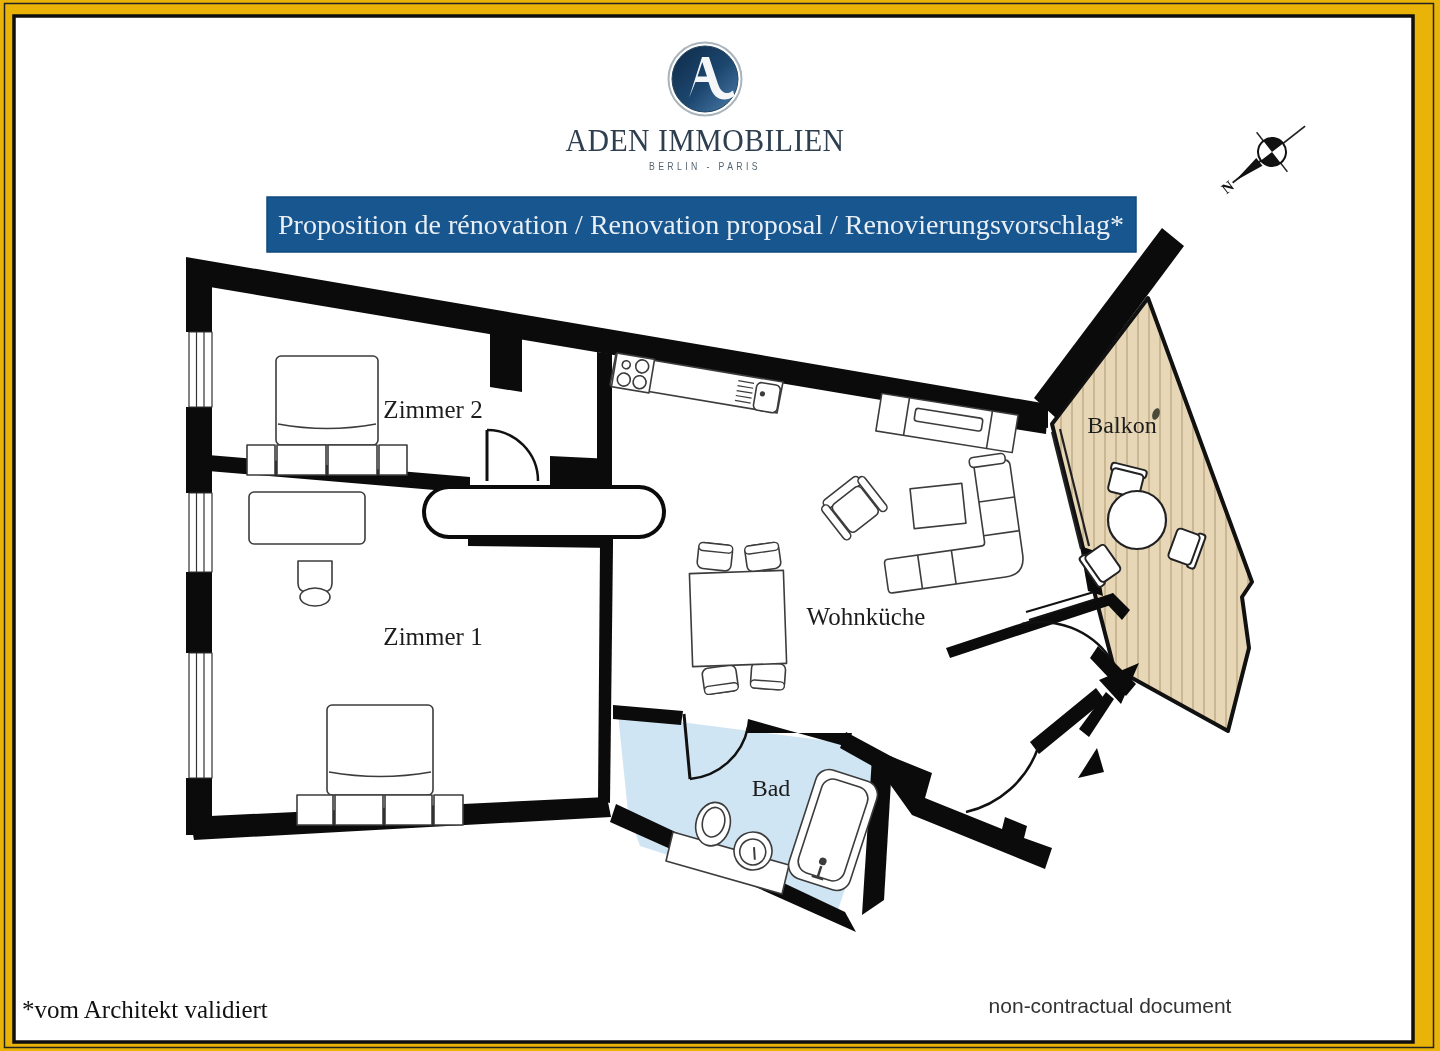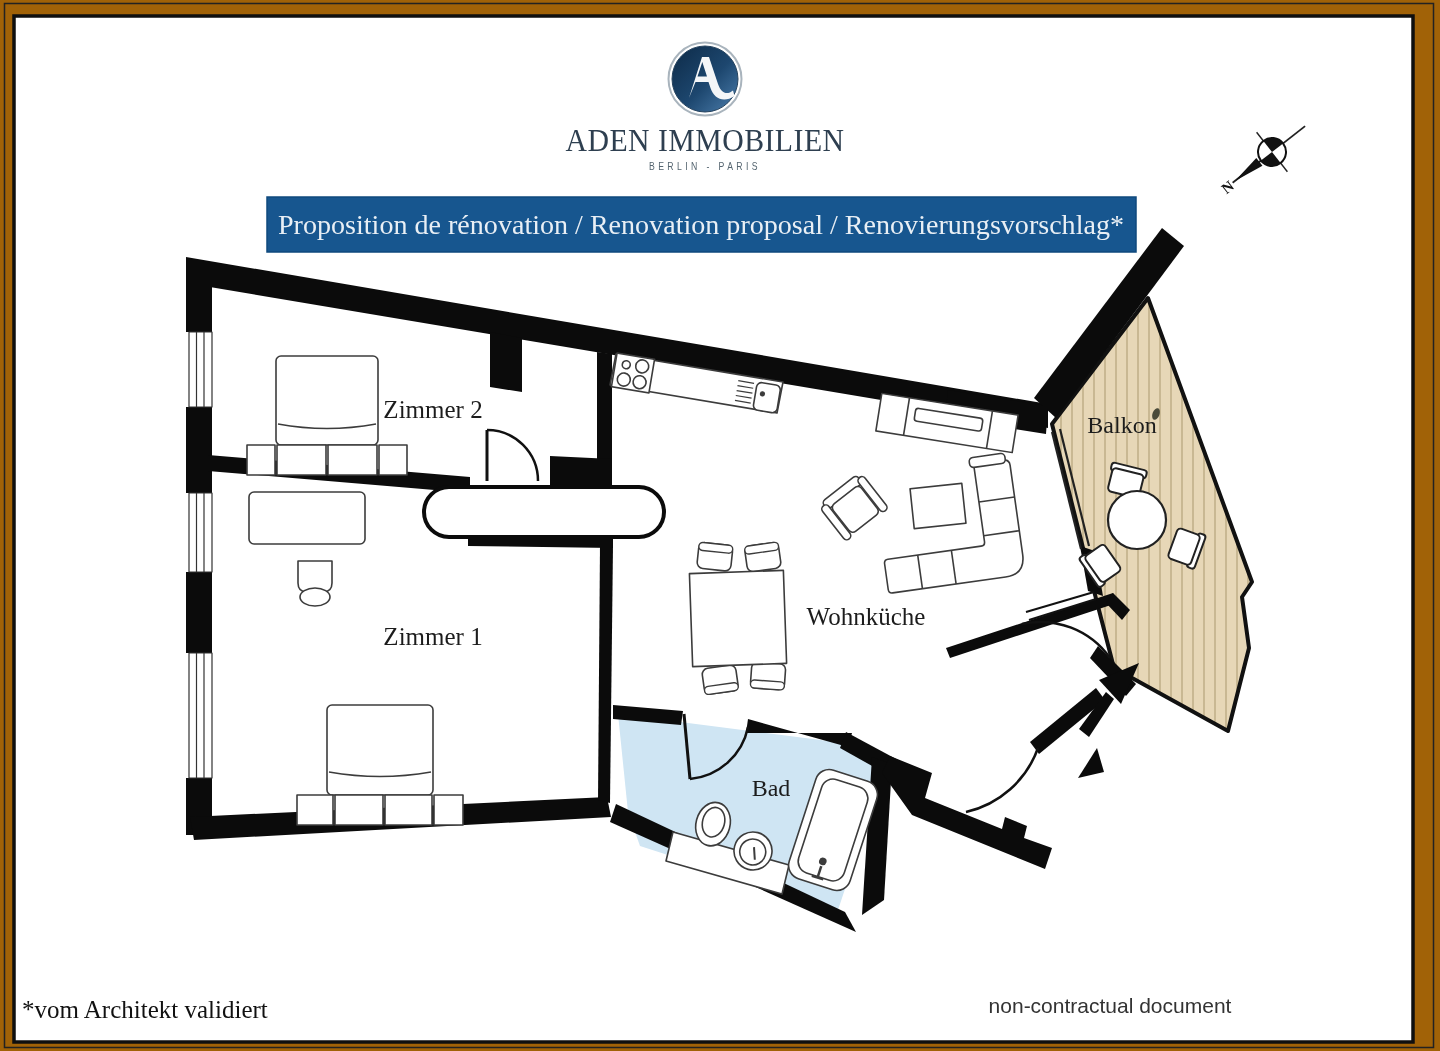--- a/index.html
+++ b/index.html
@@ -1,16 +1,16 @@
 <!DOCTYPE html>
 <html><head>
 <meta charset="utf-8">
 <style>
   html,body{margin:0;padding:0;background:#ffffff;}
-  .page{width:1440px;height:1051px;position:relative;background:#a16207;overflow:hidden;}
+  .page{width:1440px;height:1051px;position:relative;background:#eab308;overflow:hidden;}
   svg{display:block;}
   text{user-select:none;}
   .serif{font-family:"Liberation Serif","DejaVu Serif",serif;}
   .sans{font-family:"Liberation Sans","DejaVu Sans",sans-serif;}
 </style>
 </head>
 <body>
 
 <div class="page">
 <svg width="1440" height="1051" viewBox="0 0 1440 1051" xmlns="http://www.w3.org/2000/svg">

